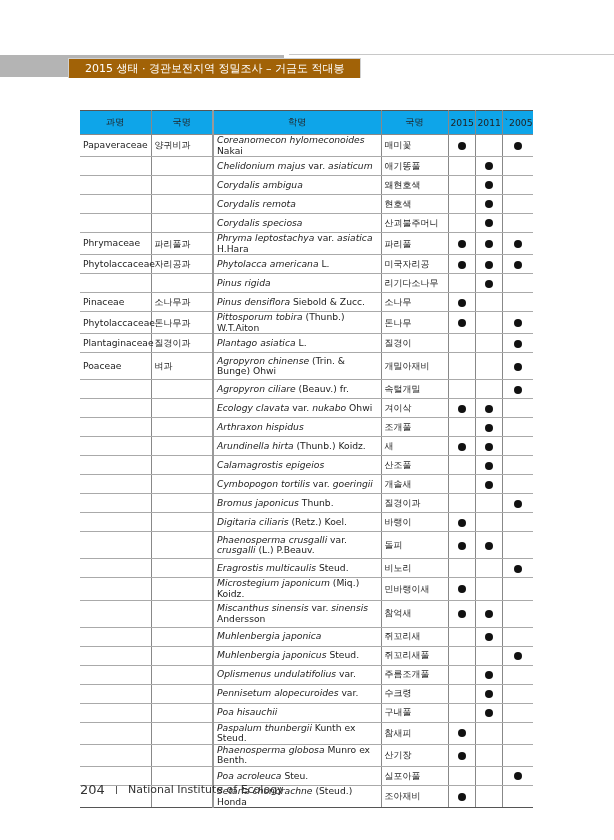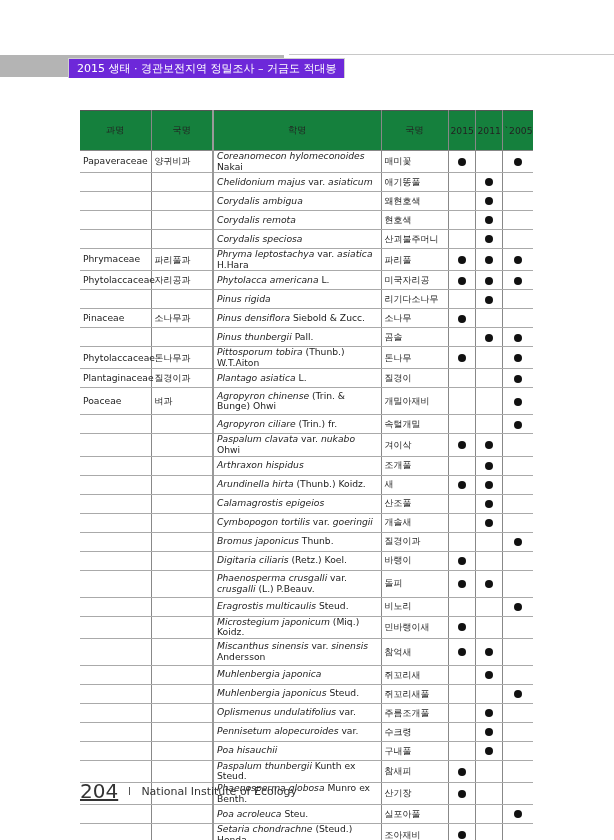--- a/index.html
+++ b/index.html
@@ -1,45 +1,45 @@
 <!DOCTYPE html>
 <html><head>
 <meta charset="utf-8">
 <style>
   html, body { margin: 0; padding: 0; background: #ffffff; }
   body { width: 614px; height: 840px; position: relative; overflow: hidden;
          font-family: "DejaVu Sans", "Liberation Sans", sans-serif; color: #222; }
   .header-band { position: absolute; left: 0; top: 55px; width: 284px; height: 22px; background: #b4b4b4; }
-  .header-label { position: absolute; left: 68px; top: 58px; height: 19px; padding: 0 8px;
-                  border: 1px solid #d0d0d0; border-bottom: none; background: #6d28d9;
+  .header-label { position: absolute; left: 68px; top: 58px; height: 19px; padding: 0 16px;
+                  border: 1px solid #d0d0d0; border-bottom: none; background: #a16207;
                   color: #ffffff; font-size: 11px; line-height: 19px; white-space: nowrap; }
   .header-rule { position: absolute; left: 289px; top: 54px; width: 325px; height: 1px; background: #c8c8c8; }
 
   table.species { position: absolute; left: 80px; top: 110px; width: 453px; border-collapse: collapse;
                   font-size: 9.2px; table-layout: fixed; }
-  table.species th { background: #15803d; font-weight: normal; height: 15px; padding: 12px 2px;
+  table.species th { background: #0ea5e9; font-weight: normal; height: 15px; padding: 4px 2px;
                      border-left: 1px solid #888; border-right: 1px solid #888; border-top: 1.5px solid #555;
                      border-bottom: 1px solid #888; text-align: center; white-space: nowrap; }
   table.species th:first-child { border-left: none; }
   table.species th:last-child { border-right: none; text-align: center; }
   table.species td { height: 18px; padding: 0 3px; border-left: 1px solid #888; border-right: 1px solid #888;
                      border-bottom: 1px solid #aaa; vertical-align: middle; line-height: 1.15; }
   table.species td:first-child { border-left: none; }
   table.species td:last-child { border-right: none; }
   table.species tr:last-child td { border-bottom: 1.5px solid #555; }
   td.sci { border-left: 2px solid #999 !important; }
   th.sci { border-left: 2px solid #999 !important; }
   td.sci i { font-style: italic; text-align: center; }
   td.kor { font-size: 9px; }
   td.dot { text-align: center; padding: 0; }
   .dot-mark { display: inline-block; width: 8px; height: 8px; border-radius: 50%; background: #111; vertical-align: middle; }
   tr.tall td { height: 26px; }
 
   .footer { position: absolute; left: 80px; top: 779px; white-space: nowrap; }
-  .page-num { font-size: 20px; color: #333; vertical-align: middle; text-decoration: underline; }
+  .page-num { font-size: 13px; color: #333; vertical-align: middle; }
   .sep { display: inline-block; width: 1px; height: 8px; background: #555; margin: 0 6px; vertical-align: middle; }
   .org { font-size: 11px; color: #333; vertical-align: middle; }
 </style>
 </head>
 <body>
 
 <div class="header-band"></div>
 <div class="header-label">2015 생태 · 경관보전지역 정밀조사 – 거금도 적대봉</div>
 <div class="header-rule"></div>
 
@@ -140,29 +140,20 @@
       <tr>
         <td>Pinaceae</td>
         <td class="kor">소나무과</td>
         <td class="sci"><i>Pinus densiflora</i><span> Siebold &amp; Zucc.</span></td>
         <td class="kor">소나무</td>
         <td class="dot"><span class="dot-mark"></span></td>
         <td class="dot"></td>
         <td class="dot"></td>
       </tr>
       <tr>
-        <td></td>
-        <td class="kor"></td>
-        <td class="sci"><i>Pinus thunbergii</i><span> Pall.</span></td>
-        <td class="kor">곰솔</td>
-        <td class="dot"></td>
-        <td class="dot"><span class="dot-mark"></span></td>
-        <td class="dot"><span class="dot-mark"></span></td>
-      </tr>
-      <tr>
         <td>Phytolaccaceae</td>
         <td class="kor">돈나무과</td>
         <td class="sci"><i>Pittosporum tobira</i><span> (Thunb.) W.T.Aiton</span></td>
         <td class="kor">돈나무</td>
         <td class="dot"><span class="dot-mark"></span></td>
         <td class="dot"></td>
         <td class="dot"><span class="dot-mark"></span></td>
       </tr>
       <tr>
         <td>Plantaginaceae</td>
@@ -178,30 +169,30 @@
         <td class="kor">벼과</td>
         <td class="sci"><i>Agropyron chinense</i><span> (Trin. &amp; Bunge) Ohwi</span></td>
         <td class="kor">개밀아재비</td>
         <td class="dot"></td>
         <td class="dot"></td>
         <td class="dot"><span class="dot-mark"></span></td>
       </tr>
       <tr>
         <td></td>
         <td class="kor"></td>
-        <td class="sci"><i>Agropyron ciliare</i><span> (Trin.) fr.</span></td>
+        <td class="sci"><i>Agropyron ciliare</i><span> (Beauv.) fr.</span></td>
         <td class="kor">속털개밀</td>
         <td class="dot"></td>
         <td class="dot"></td>
         <td class="dot"><span class="dot-mark"></span></td>
       </tr>
       <tr>
         <td></td>
         <td class="kor"></td>
-        <td class="sci"><i>Paspalum clavata</i><span> var. </span><i>nukabo</i><span> Ohwi</span></td>
+        <td class="sci"><i>Ecology clavata</i><span> var. </span><i>nukabo</i><span> Ohwi</span></td>
         <td class="kor">겨이삭</td>
         <td class="dot"><span class="dot-mark"></span></td>
         <td class="dot"><span class="dot-mark"></span></td>
         <td class="dot"></td>
       </tr>
       <tr>
         <td></td>
         <td class="kor"></td>
         <td class="sci"><i>Arthraxon hispidus</i><span></span></td>
         <td class="kor">조개풀</td>

